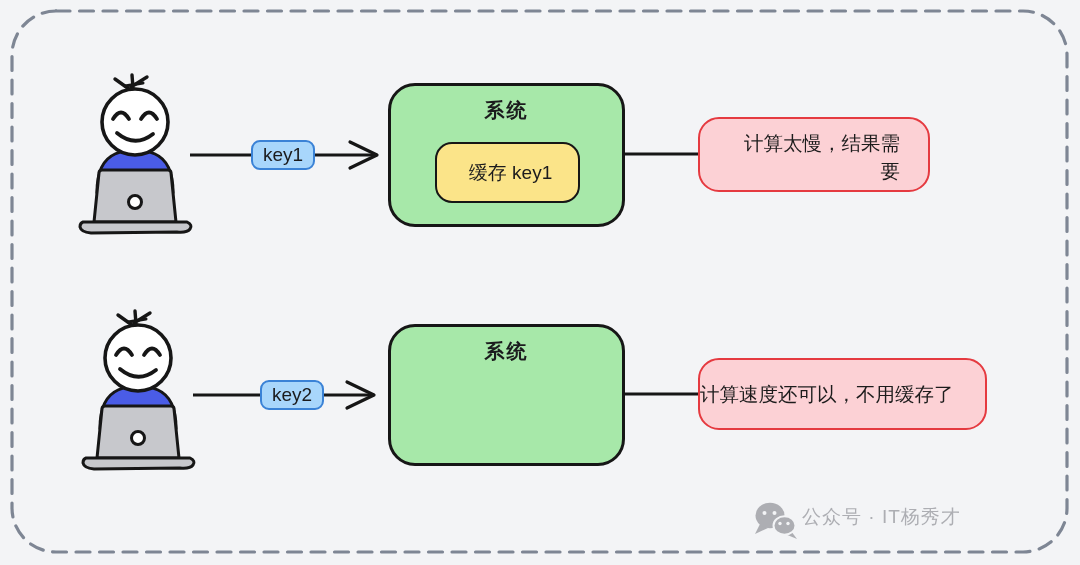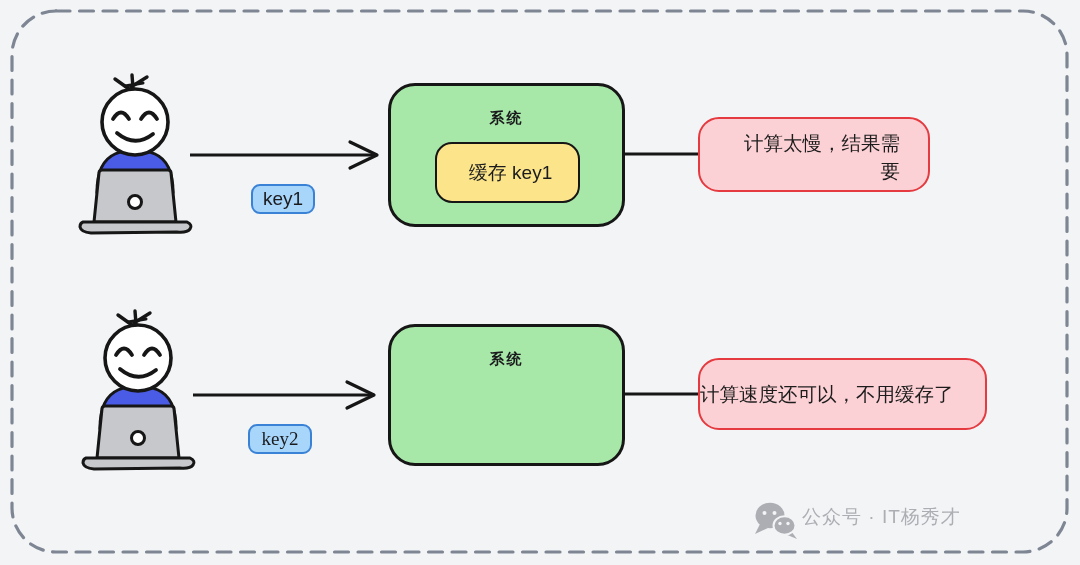--- a/index.html
+++ b/index.html
@@ -18,22 +18,22 @@
     position:absolute;
     background:#a7e8a9;
     border:3px solid #161616;
     border-radius:27px;
     box-sizing:border-box;
   }
   .sys1{left:388px;top:83px;width:237px;height:144px;}
   .sys2{left:388px;top:324px;width:237px;height:142px;}
   .sys-title{
     text-align:center;
-    padding-top:23px;
-    font-size:15px;
+    padding-top:11px;
+    font-size:20px;
     font-weight:600;
     letter-spacing:2px;
   }
   
   .cache{
     position:absolute;
     left:44px;width:145px;height:61px;
     background:#fbe489;
     border:2.8px solid #161616;
     border-radius:17px;
@@ -47,24 +47,24 @@
 
   
   .badge{
     position:absolute;
     width:64px;height:30px;
     background:#a8d6fb;
     border:2.6px solid #3a82d6;
     border-radius:9px;
     box-sizing:border-box;
     display:flex;align-items:center;justify-content:center;
-    font-size:19px;font-weight:500;margin-top:44px;
+    font-size:19px;font-weight:500;
   }
   .badge1{left:251px;top:140px;}
-  .badge2{left:248px;top:380px;font-family:Liberation Serif, serif;}
+  .badge2{left:260px;top:380px;}
 
   
   .note{
     position:absolute;
     background:#fcd1d5;
     border:2.8px solid #e53a40;
     border-radius:21px;
     box-sizing:border-box;
     font-size:19.5px;
     color:#1c1c1c;

